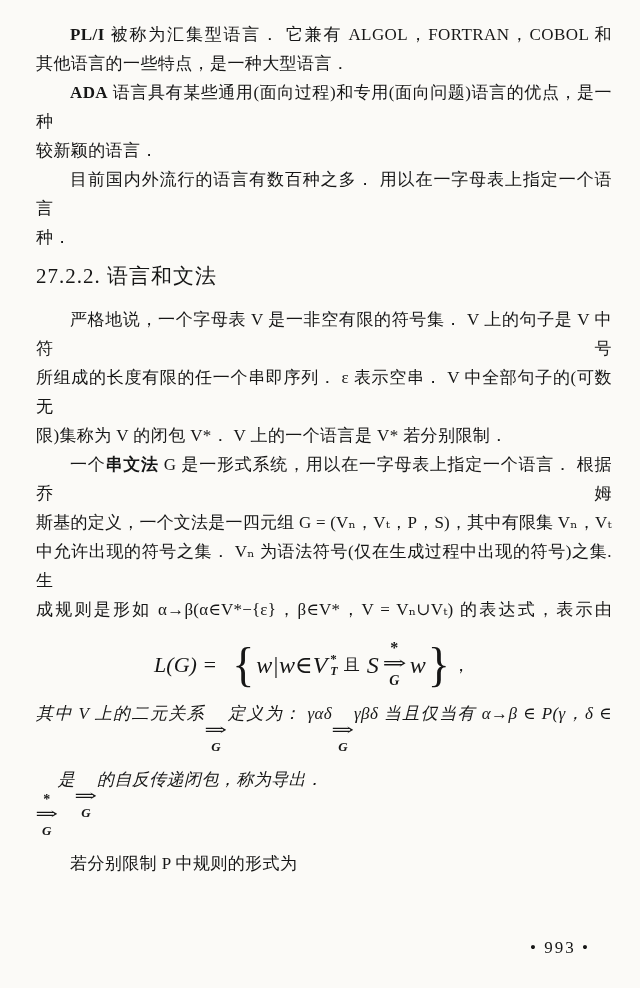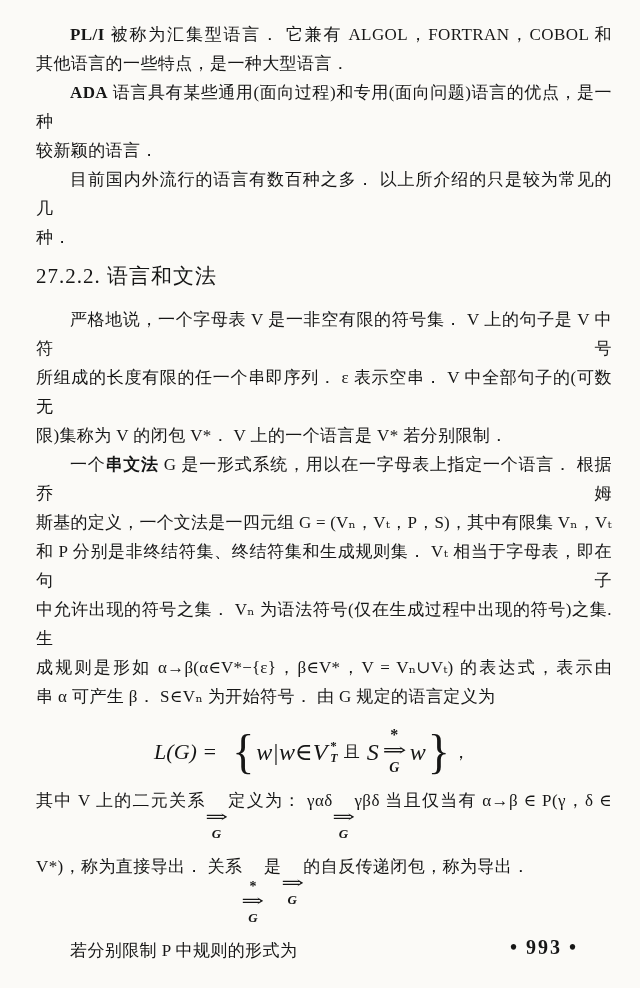--- a/index.html
+++ b/index.html
@@ -51,51 +51,49 @@
     line-height:1;margin:0 1px;vertical-align:middle;
   }
   .supsub .ss-t{font-size:13px;font-weight:bold;}
   .supsub .ss-b{font-size:12px;font-style:italic;font-weight:bold;}
   .formula .stk{vertical-align:middle;margin:0 6px;}
   .formula .stk .t{font-size:16px;height:14px;}
   .formula .stk .m{font-size:18px;transform:scaleX(1.6);}
   .formula .stk .b{font-size:14px;height:15px;}
   .comma{font-size:18px;margin-left:2px;}
   .qie{font-size:16px;margin:0 5px;}
-  .relline .txt{letter-spacing:.4px;}
+  .relline .txt{letter-spacing:.4px;font-style:italic;}
   .pagenum{
-    position:absolute;right:62px;bottom:26px;
-    font-weight:bold;font-size:20px;letter-spacing:2px;
+    position:absolute;right:50px;bottom:26px;
+    font-weight:normal;font-size:17px;letter-spacing:2px;
   }
   .rulesblock .ln{line-height:30px;}
 </style>
 </head>
 <body>
 
 <div class="page">
 
   <p class="ln ind j"><b class="bold">PL/I</b><span> 被称为汇集型语言． 它兼有 ALGOL，FORTRAN，COBOL 和</span></p>
   <p class="ln">其他语言的一些特点，是一种大型语言．</p>
   <p class="ln ind j"><b class="bold">ADA</b><span> 语言具有某些通用(面向过程)和专用(面向问题)语言的优点，是一种</span></p>
   <p class="ln">较新颖的语言．</p>
-  <p class="ln ind j">目前国内外流行的语言有数百种之多． 以上所介绍的只是较为常见的几</p>
+  <p class="ln ind j">目前国内外流行的语言有数百种之多． 用以在一字母表上指定一个语言</p>
   <p class="ln">种．</p>
 
   <h2 class="heading">27.2.2. 语言和文法</h2>
 
   <p class="ln ind j">严格地说，一个字母表 V 是一非空有限的符号集． V 上的句子是 V 中符号</p>
   <p class="ln j">所组成的长度有限的任一个串即序列． ε 表示空串． V 中全部句子的(可数无</p>
   <p class="ln">限)集称为 V 的闭包 V*． V 上的一个语言是 V* 若分别限制．</p>
 
   <p class="ln ind j"><span>一个</span><b class="bold">串文法</b><span> G 是一形式系统，用以在一字母表上指定一个语言． 根据乔姆</span></p>
   <p class="ln j mathline">斯基的定义，一个文法是一四元组 G = (Vₙ，Vₜ，P，S)，其中有限集 Vₙ，Vₜ</p>
-  <p class="ln j">和 P 分别是非终结符集、终结符集和生成规则集． Vₜ 相当于字母表，即在句子</p>
   <p class="ln j">中允许出现的符号之集． Vₙ 为语法符号(仅在生成过程中出现的符号)之集.生</p>
   <p class="ln j mathline">成规则是形如 α→β(α∈V*−{ε}，β∈V*，V = Vₙ∪Vₜ) 的表达式，表示由</p>
-  <p class="ln">串 α 可产生 β． S∈Vₙ 为开始符号． 由 G 规定的语言定义为</p>
 
   <div class="formula">
     <span class="lhs it">L(G) =</span>
     <span class="brace">{</span>
     <span class="seg it">w|w∈V</span>
     <span class="supsub">
       <span class="ss-t">*</span>
       <span class="ss-b">T</span>
     </span>
     <span class="qie">且</span>
@@ -113,21 +111,21 @@
   <p class="ln j rel relline">
     <span class="txt">其中 V 上的二元关系</span><span class="stk nostar">
         <span class="m">⇒</span>
         <span class="b">G</span>
       </span><span class="txt">定义为： γαδ</span><span class="stk nostar">
         <span class="m">⇒</span>
         <span class="b">G</span>
       </span><span class="txt">γβδ 当且仅当有 α→β ∈ P(γ，δ ∈</span>
   </p>
   <p class="ln rel relline">
-    <span class="txt">V*)，称为直接导出． 关系</span><span class="stk">
+    <span class="stk">
         <span class="t">*</span>
         <span class="m">⇒</span>
         <span class="b">G</span>
       </span><span class="txt">是</span><span class="stk nostar">
         <span class="m">⇒</span>
         <span class="b">G</span>
       </span><span class="txt">的自反传递闭包，称为导出．</span>
   </p>
 
   <div class="rulesblock">

